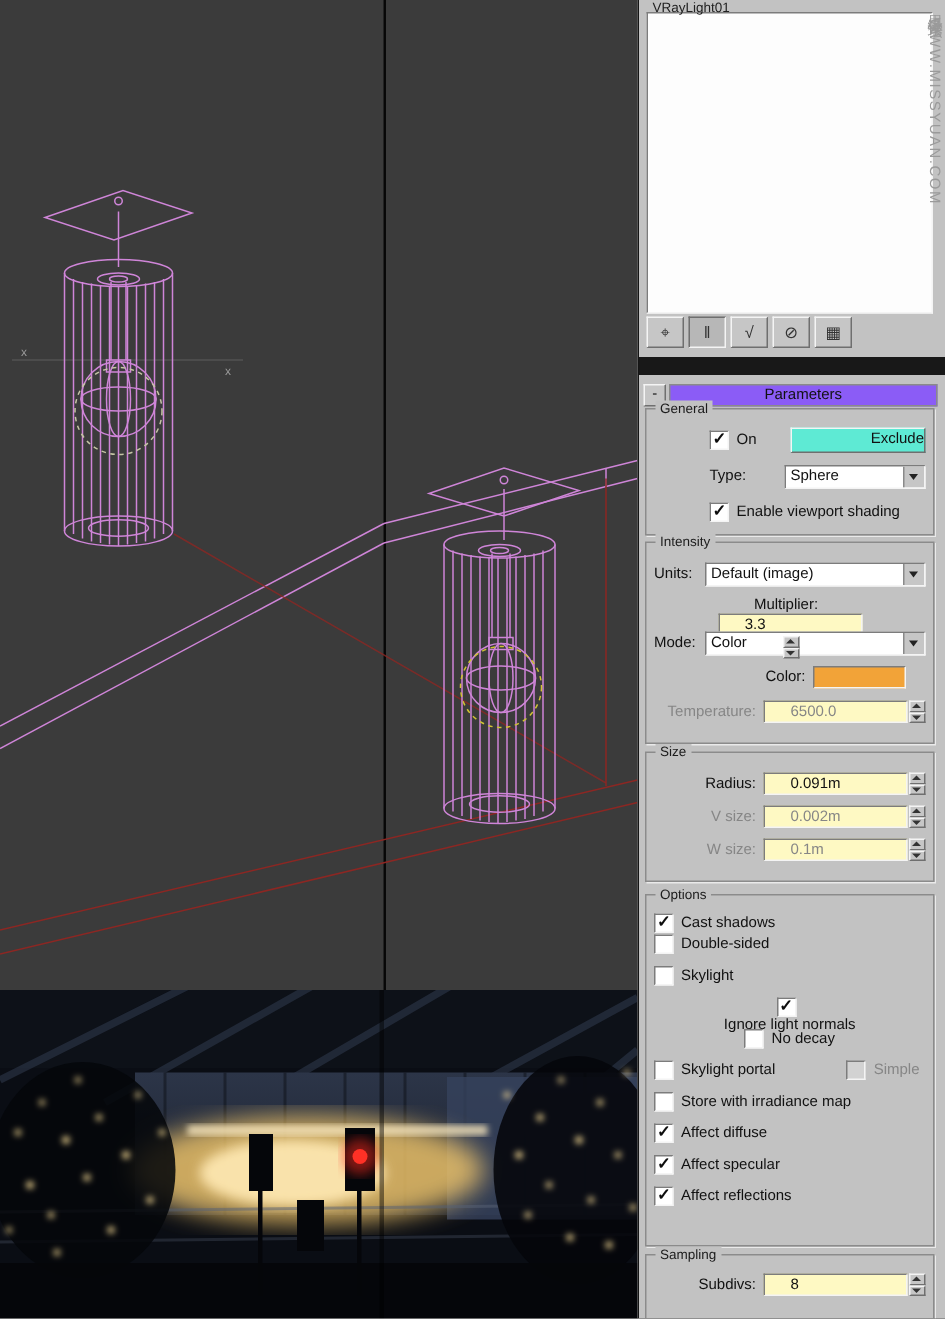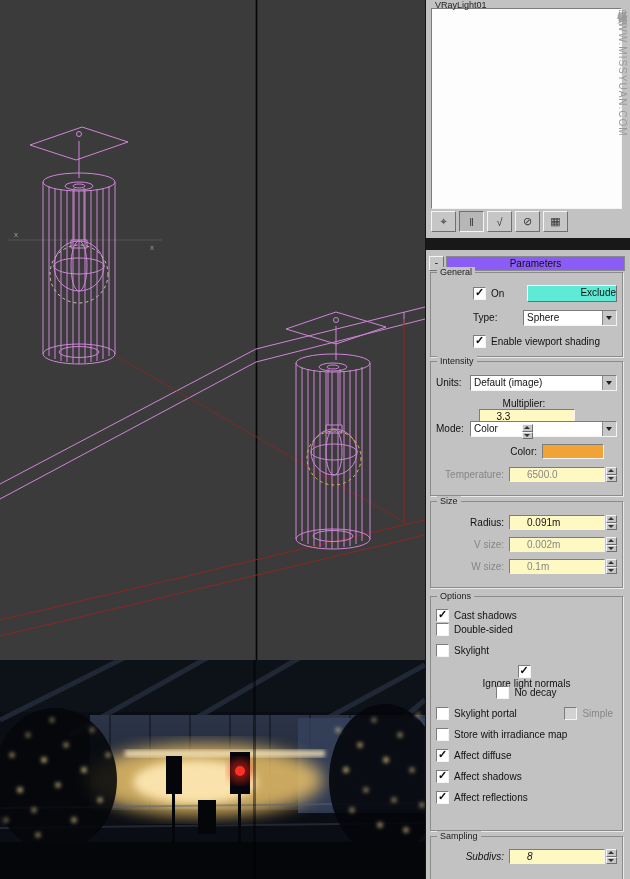--- a/index.html
+++ b/index.html
@@ -403,31 +403,31 @@
       <div class="row" style="margin-top:8px;height:13px;">
         <span class="cb"></span>
         <span class="lbl">Store with irradiance map</span>
       </div>
       <div class="row" style="margin-top:8px;height:13px;">
         <span class="cb checked"></span>
         <span class="lbl">Affect diffuse</span>
       </div>
       <div class="row" style="margin-top:8px;height:13px;">
         <span class="cb checked"></span>
-        <span class="lbl">Affect shadows</span>
+        <span class="lbl">Affect specular</span>
       </div>
       <div class="row" style="margin-top:8px;height:13px;">
         <span class="cb checked"></span>
         <span class="lbl">Affect reflections</span>
       </div>
     </div>
 
     <div class="group" style="top:836px;height:54px;">
       <span class="gtitle">Sampling</span>
-      <div class="row" style="margin-top:12px;font-style:italic;">
+      <div class="row" style="margin-top:12px;">
         <span class="rlbl">Subdivs:</span>
         <div class="tfield">
           <span>8</span>
         </div>
         <div class="spin">
           <div class="up"></div>
           <div class="down"></div>
         </div>
       </div>
     </div>

